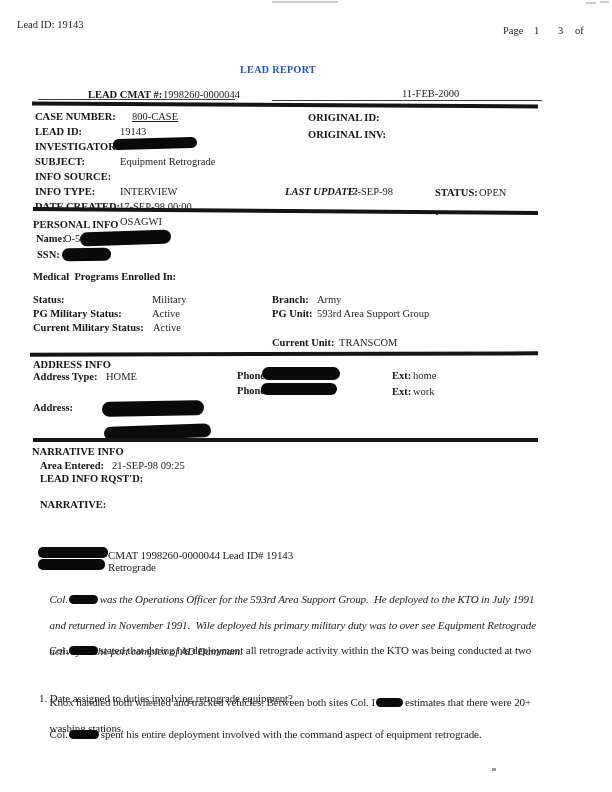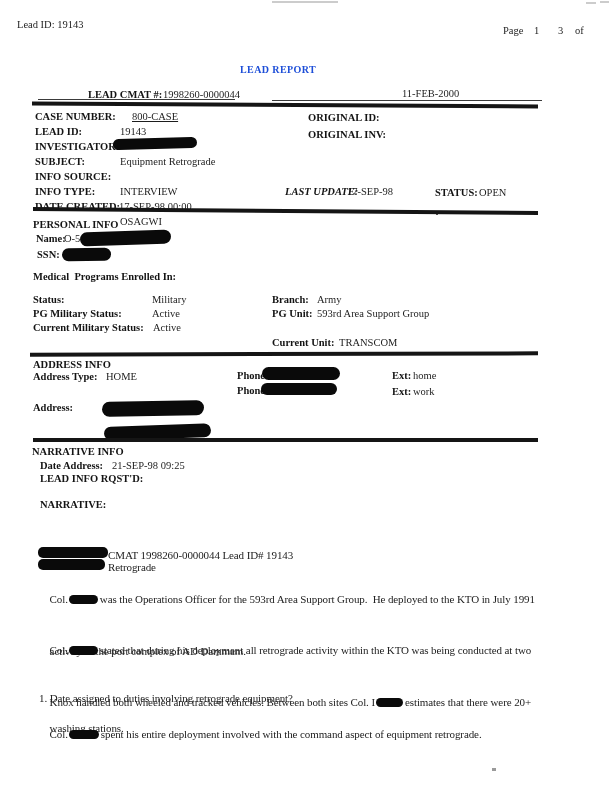--- a/index.html
+++ b/index.html
@@ -116,33 +116,33 @@
   <span class="t b" style="left:392px;top:386px;">Ext:</span>
   <span class="t" style="left:413px;top:386px;">work</span>
 
   <span class="t b" style="left:33px;top:402px;">Address:</span>
   <div class="redact" style="left:102px;top:401px;width:102px;height:15px;transform:rotate(-1deg);border-radius:8px;"></div>
   <div class="redact" style="left:104px;top:425px;width:107px;height:14px;transform:rotate(-2deg);border-radius:8px;"></div>
 
   <div class="rule" style="left:33px;top:438px;width:505px;height:4px;"></div>
 
   <span class="t b" style="left:32px;top:446px;">NARRATIVE INFO</span>
-  <span class="t b" style="left:40px;top:460px;">Date Address:</span>
+  <span class="t b" style="left:40px;top:460px;">Area Entered:</span>
   <span class="t" style="left:112px;top:460px;">21-SEP-98 09:25</span>
   <span class="t b" style="left:40px;top:473px;">LEAD INFO RQST'D:</span>
   <span class="t b" style="left:40px;top:499px;">NARRATIVE:</span>
 
   <div class="redact" style="left:38px;top:547px;width:70px;height:11px;border-radius:5px;"></div>
   <span class="t nb" style="left:108px;top:549px;">CMAT 1998260-0000044 Lead ID# 19143</span>
   <div class="redact" style="left:38px;top:559px;width:67px;height:11px;border-radius:5px;"></div>
   <span class="t nb" style="left:108px;top:561px;">Retrograde</span>
 
-  <div class="t nb" style="left:39px;top:580px;">
+  <div class="t nb" style="left:39px;top:580px;font-style:italic;">
     <span>Col.</span><span class="ri" style="width:29px;"></span><span>was the Operations Officer for the 593rd Area Support Group.  He deployed to the KTO in July 1991</span><br>
-    <br>
+    <span>and returned in November 1991.  Wile deployed his primary military duty was to over see Equipment Retrograde</span><br>
     <span>activity in the port complex of AD Dammam.</span>
   </div>
 
   <div class="t nb" style="left:39px;top:631px;">
     <span>Col.</span><span class="ri" style="width:29px;"></span><span>stated that during his deployment all retrograde activity within the KTO was being conducted at two</span><br>
     <br>
     <span>Knox handled both wheeled and tracked vehicles. Between both sites Col. I</span><span class="ri" style="width:27px;"></span><span>estimates that there were 20+</span><br>
     <span>washing stations.</span>
   </div>
 

